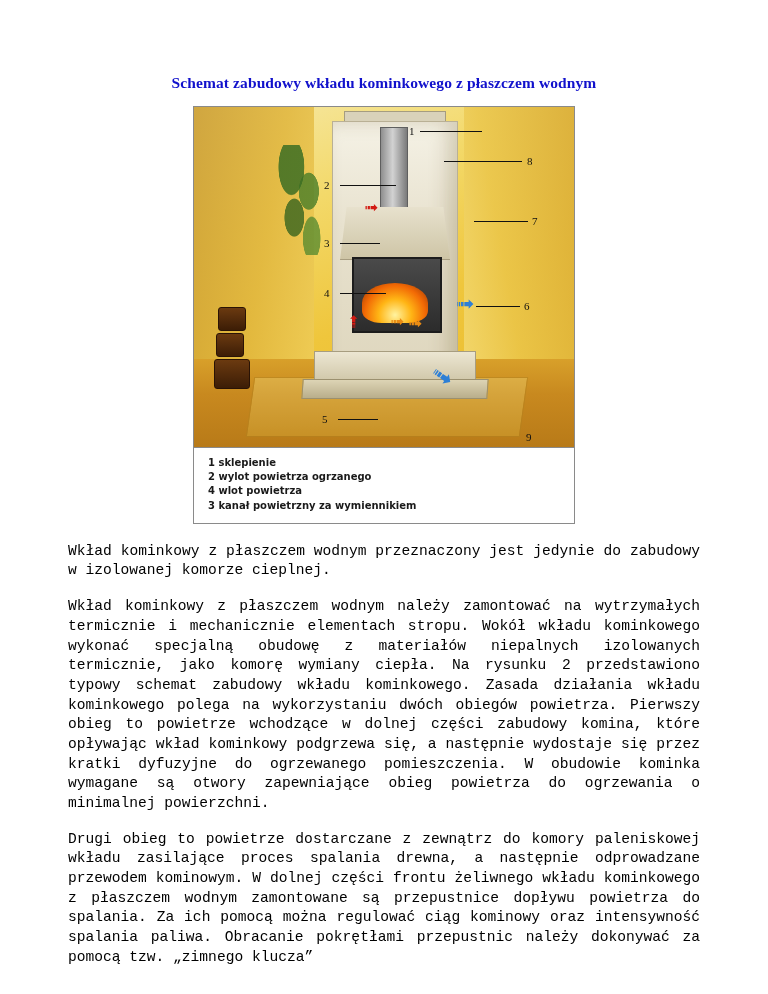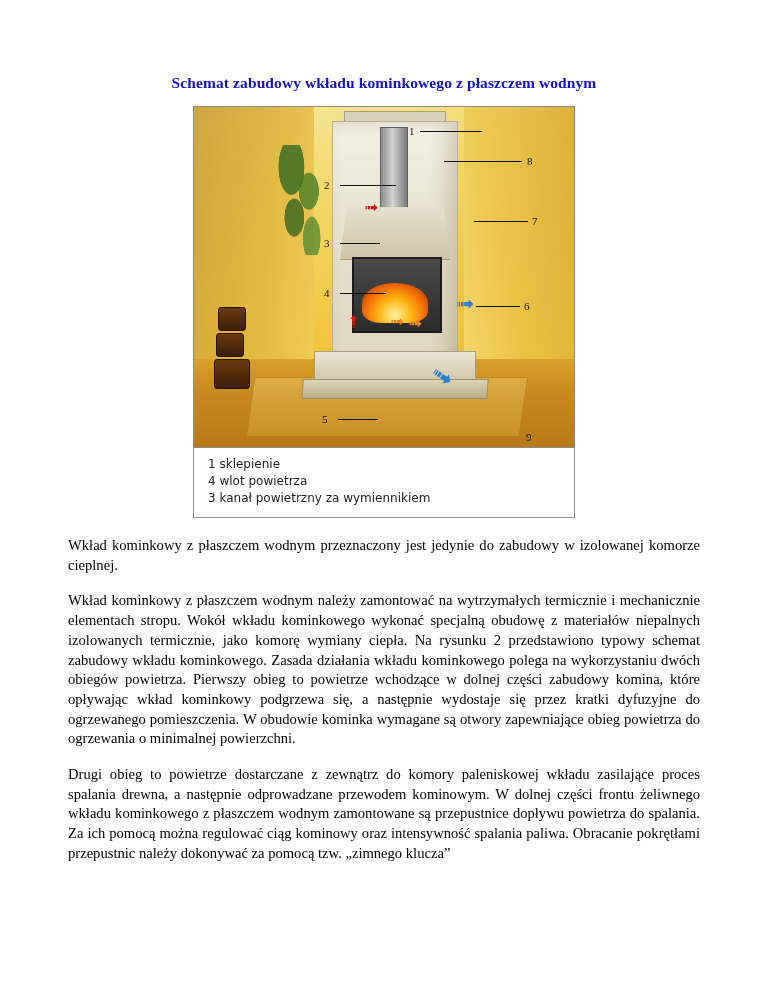--- a/index.html
+++ b/index.html
@@ -187,28 +187,28 @@
     font-size: 11px;
     color: #111111;
   }
   .legend {
     border-top: 1px solid #8a8a8a;
     background: #ffffff;
     padding: 8px 0 10px 14px;
   }
   .legend-item {
     font-family: "DejaVu Sans", sans-serif;
-    font-size: 12px;
-    font-weight: normal;
+    font-size: 10px;
+    font-weight: bold;
     color: #1a1a1a;
     line-height: 1.42;
     white-space: nowrap;
   }
   p.body {
-    font-family: Liberation Serif, serif;
+    font-family: Liberation Mono, monospace;
     font-size: 14.6px;
     line-height: 1.35;
     text-align: justify;
     margin: 16px 0 16px 0;
   }
   p.body.tight { margin-bottom: 0; }
 </style>
 </head>
 <body>
 
@@ -262,20 +262,21 @@
         <span class="label-num" style="left:130px; top:180px;">4</span>
         <span class="label-num" style="left:128px; top:306px;">5</span>
         <span class="label-num" style="left:330px; top:193px;">6</span>
         <span class="label-num" style="left:338px; top:108px;">7</span>
         <span class="label-num" style="left:333px; top:48px;">8</span>
         <span class="label-num" style="left:332px; top:324px;">9</span>
       </div>
 
       <div class="legend">
         <div class="legend-item">1 sklepienie</div>
+        <div class="legend-item">2 wylot powietrza ogrzanego</div>
         <div class="legend-item">4 wlot powietrza</div>
         <div class="legend-item">3 kanał powietrzny za wymiennikiem</div>
       </div>
 
     </div>
   </div>
 
   <p class="body">Wkład kominkowy z płaszczem wodnym przeznaczony jest jedynie do zabudowy w izolowanej komorze cieplnej.</p>
   <p class="body">Wkład kominkowy z płaszczem wodnym należy zamontować na wytrzymałych termicznie i mechanicznie elementach stropu. Wokół wkładu kominkowego wykonać specjalną obudowę z materiałów niepalnych izolowanych termicznie, jako komorę wymiany ciepła. Na rysunku 2 przedstawiono typowy schemat zabudowy wkładu kominkowego. Zasada działania wkładu kominkowego polega na wykorzystaniu dwóch obiegów powietrza. Pierwszy obieg to powietrze wchodzące w dolnej części zabudowy komina, które opływając wkład kominkowy podgrzewa się, a następnie wydostaje się przez kratki dyfuzyjne do ogrzewanego pomieszczenia. W obudowie kominka wymagane są otwory zapewniające obieg powietrza do ogrzewania o minimalnej powierzchni.</p>
   <p class="body tight">Drugi obieg to powietrze dostarczane z zewnątrz do komory paleniskowej wkładu zasilające proces spalania drewna, a następnie odprowadzane przewodem kominowym. W dolnej części frontu żeliwnego wkładu kominkowego z płaszczem wodnym zamontowane są przepustnice dopływu powietrza do spalania. Za ich pomocą można regulować ciąg kominowy oraz intensywność spalania paliwa. Obracanie pokrętłami przepustnic należy dokonywać za pomocą tzw. „zimnego klucza”</p>

